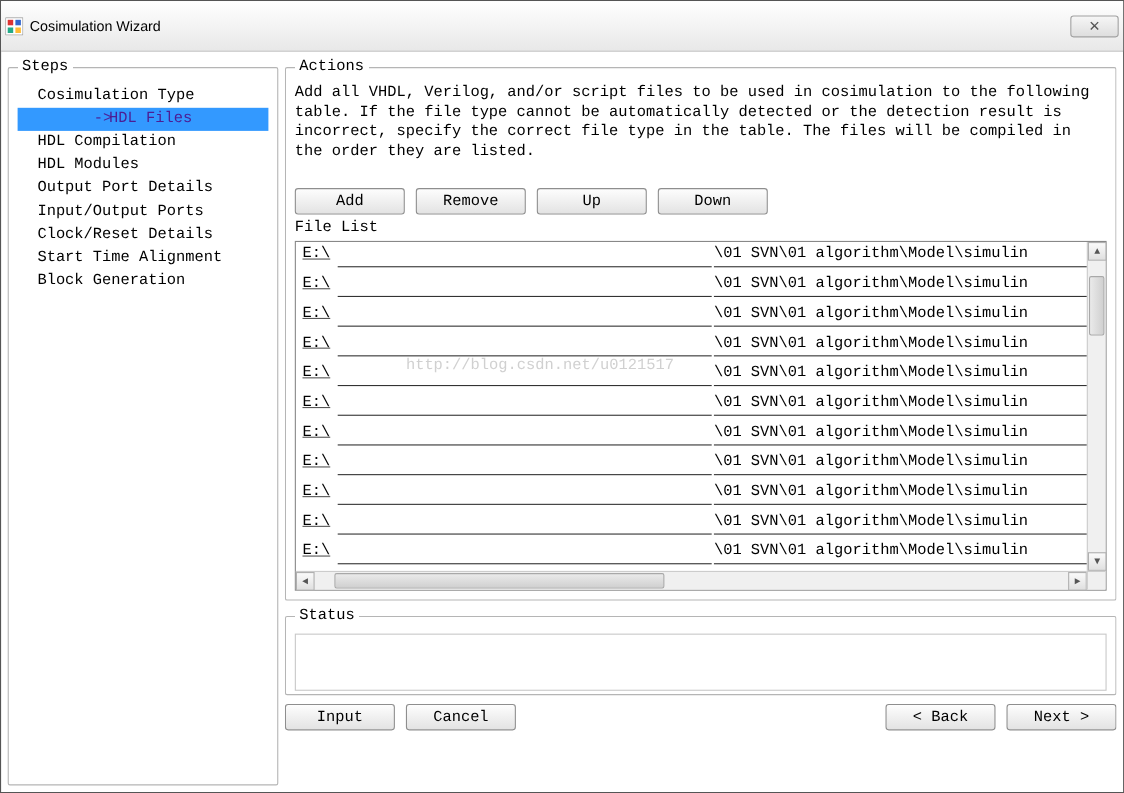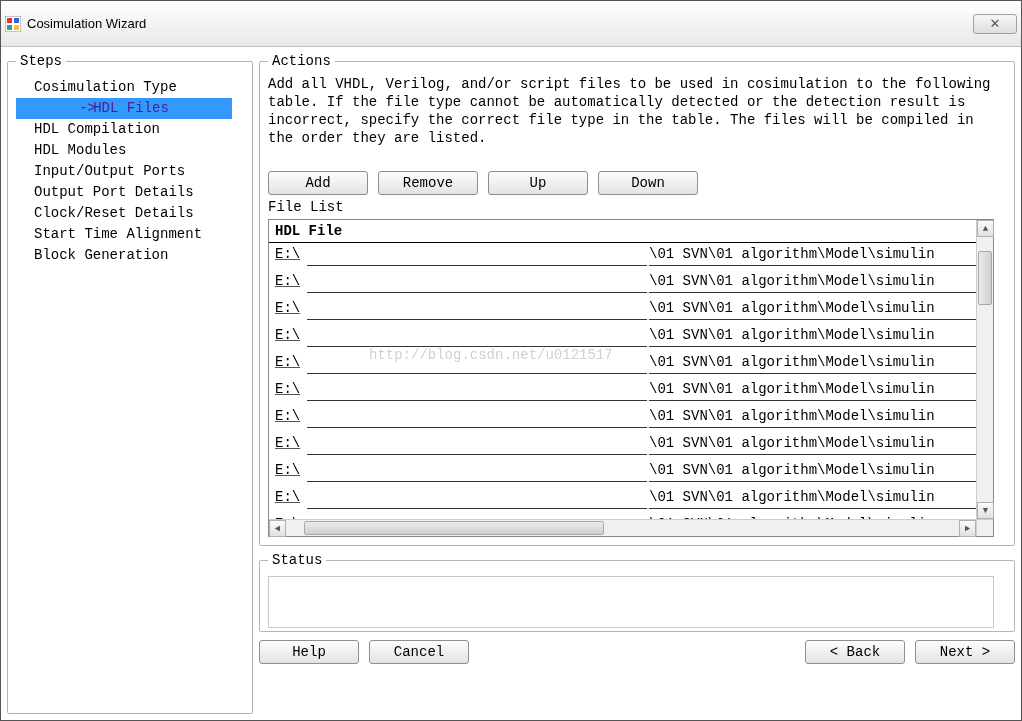--- a/index.html
+++ b/index.html
@@ -51,21 +51,21 @@
     flex: 1;
     display: flex;
     padding: 6px;
     gap: 6px;
     overflow: hidden;
   }
 
   fieldset.panel {
     border: 1px solid #b5b5b5;
     border-radius: 2px;
-    padding: 6px 20px 8px 8px;
+    padding: 6px 8px 8px 8px;
   }
   fieldset.panel > legend {
     padding: 0 4px;
     font-family: "Courier New", monospace;
     font-size: 14px;
   }
 
   .steps-panel {
     width: 246px;
     display: flex;
@@ -252,43 +252,42 @@
 
   <div class="body">
 
     <fieldset class="panel steps-panel">
       <legend>Steps</legend>
       <div class="steps-list" id="steps-list">
           <div class="step-item"><span>Cosimulation Type</span></div>
           <div class="step-item selected"><span class="step-arrow">-&gt; </span><span>HDL Files</span></div>
           <div class="step-item"><span>HDL Compilation</span></div>
           <div class="step-item"><span>HDL Modules</span></div>
+          <div class="step-item"><span>Output Port Details</span></div>
           <div class="step-item"><span>Input/Output Ports</span></div>
-          <div class="step-item"><span>Output Port Details</span></div>
           <div class="step-item"><span>Clock/Reset Details</span></div>
           <div class="step-item"><span>Start Time Alignment</span></div>
           <div class="step-item"><span>Block Generation</span></div>
         </div>
     </fieldset>
 
     <div class="right-col">
 
       <fieldset class="panel actions-panel">
         <legend>Actions</legend>
         <div class="actions-text">Add all VHDL, Verilog, and/or script files to be used in cosimulation to the following table. If the file type cannot be automatically detected or the detection result is incorrect, specify the correct file type in the table. The files will be compiled in the order they are listed.</div>
         <div class="action-buttons">
           <button class="btn">Add</button>
           <button class="btn">Remove</button>
           <button class="btn">Up</button>
           <button class="btn">Down</button>
         </div>
 
         <div class="filelist-label">File List</div>
         <div class="filelist-box">
-          <div class="filelist-header">HDL File</div>
           <div class="filelist-rows" id="filelist-rows">
             <div class="watermark">http://blog.csdn.net/u0121517</div>
           <div class="file-row">
                 <span class="prefix">E:\</span>
                 <span class="gap"></span>
                 <span class="suffix">\01 SVN\01 algorithm\Model\simulin</span>
               </div>
               <div class="file-row">
                 <span class="prefix">E:\</span>
                 <span class="gap"></span>
@@ -357,21 +356,21 @@
           <div class="corner"></div>
         </div>
       </fieldset>
 
       <fieldset class="panel status-panel">
         <legend>Status</legend>
         <div class="status-inner"></div>
       </fieldset>
 
       <div class="bottom-buttons">
-        <button class="btn">Help</button>
+        <button class="btn">Input</button>
         <button class="btn">Cancel</button>
         <div class="spacer"></div>
         <button class="btn">&lt; Back</button>
         <button class="btn">Next &gt;</button>
       </div>
 
     </div>
   </div>
 </div>
 

